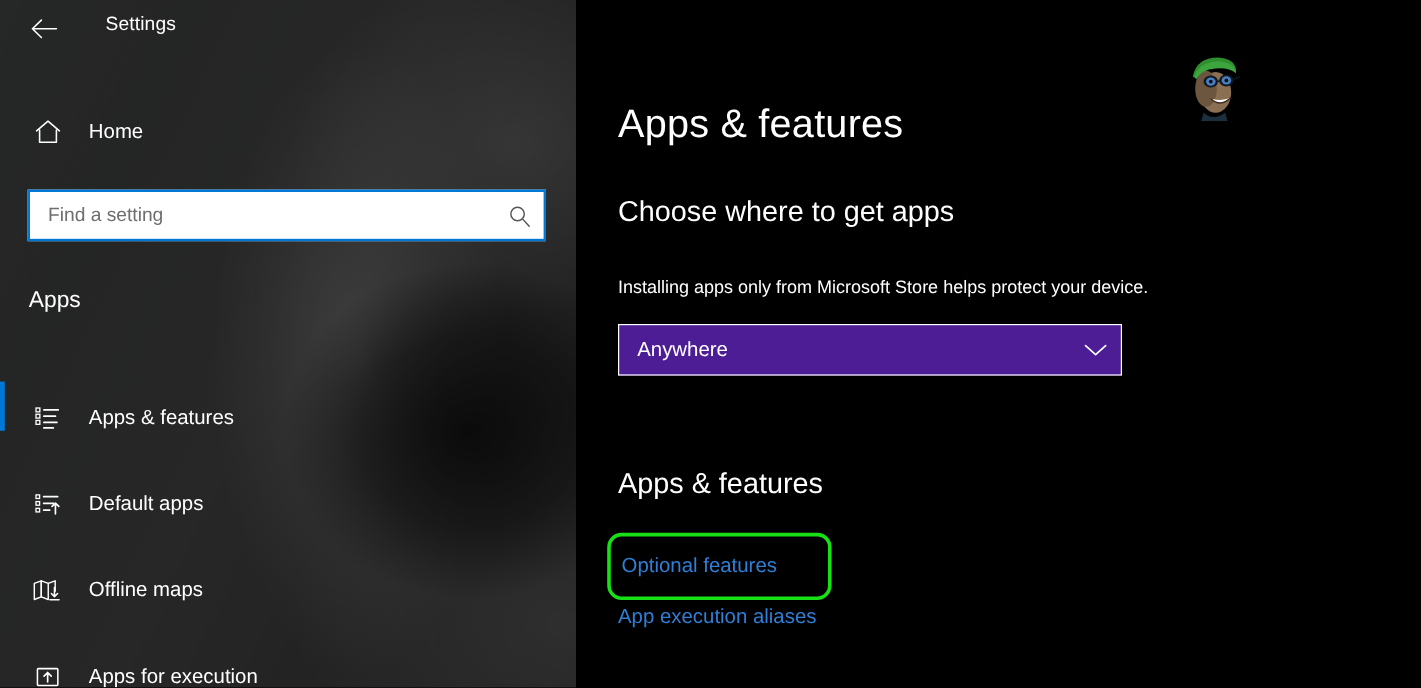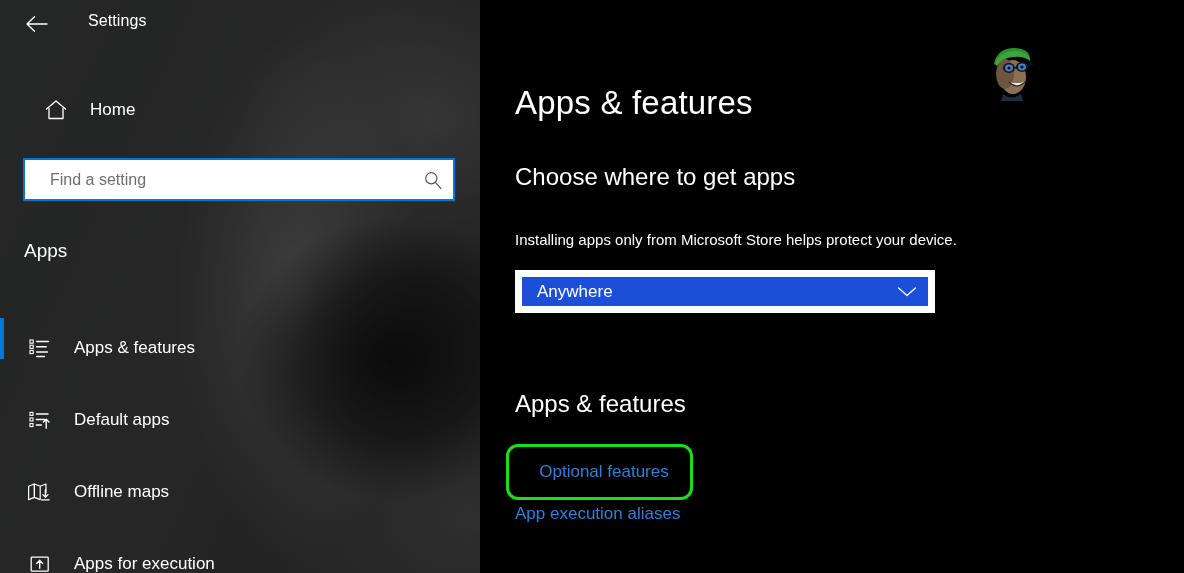--- a/index.html
+++ b/index.html
@@ -68,21 +68,21 @@
     left: 88px; top: 12px;
     font-size: 16px;
     font-weight: 400;
     color: #ffffff;
     letter-spacing: 0.1px;
   }
 
   
   #home-row {
     position: absolute;
-    left: 16px; top: 92px;
+    left: 0; top: 92px;
     width: 428px; height: 36px;
     display: flex;
     align-items: center;
     cursor: pointer;
   }
   #home-row .nav-icon {
     width: 40px;
     margin-left: 20px;
     display: flex; align-items: center; justify-content: center;
   }
@@ -106,21 +106,21 @@
     cursor: text;
   }
   #search-input {
     flex: 1;
     border: none;
     outline: none;
     background: transparent;
     font-family: "Liberation Sans", sans-serif;
     font-size: 16px;
     color: #333333;
-    padding: 0 10px 0 25px;
+    padding: 0 10px 0 15px;
   }
   #search-input::placeholder { color: #6e6e6e; opacity: 1; }
   #search-icon-btn {
     width: 40px;
     display: flex; align-items: center; justify-content: center;
     cursor: pointer;
   }
 
   
   #nav-group-title {
@@ -193,23 +193,23 @@
     left: 35px; top: 231px;
     font-size: 15px;
     font-weight: 400;
     color: #ffffff;
   }
   #source-dropdown {
     position: absolute;
     left: 35px; top: 270px;
     width: 420px;
     height: 43px;
-    border: 7px solid #ffffff;
+    border: 1px solid #ffffff;
     box-sizing: border-box;
-    background: #1d4ed8;
+    background: #4c1d95;
     display: flex;
     align-items: center;
     cursor: pointer;
   }
   #source-dropdown .dd-value {
     flex: 1;
     padding-left: 15px;
     font-size: 17px;
     color: #ffffff;
   }
@@ -228,21 +228,20 @@
     position: absolute;
     left: 26px; top: 444px;
     width: 187px;
     height: 56px;
     border: 3px solid #17e017;
     border-radius: 12px;
     box-sizing: border-box;
     display: flex;
     align-items: center;
     cursor: pointer;
-    justify-content: center;
   }
   #optional-features-highlight .link-text {
     padding-left: 9px;
     font-size: 17px;
     color: #2f7fd6;
   }
   #app-exec-link {
     position: absolute;
     left: 35px; top: 504px;
     font-size: 17px;

